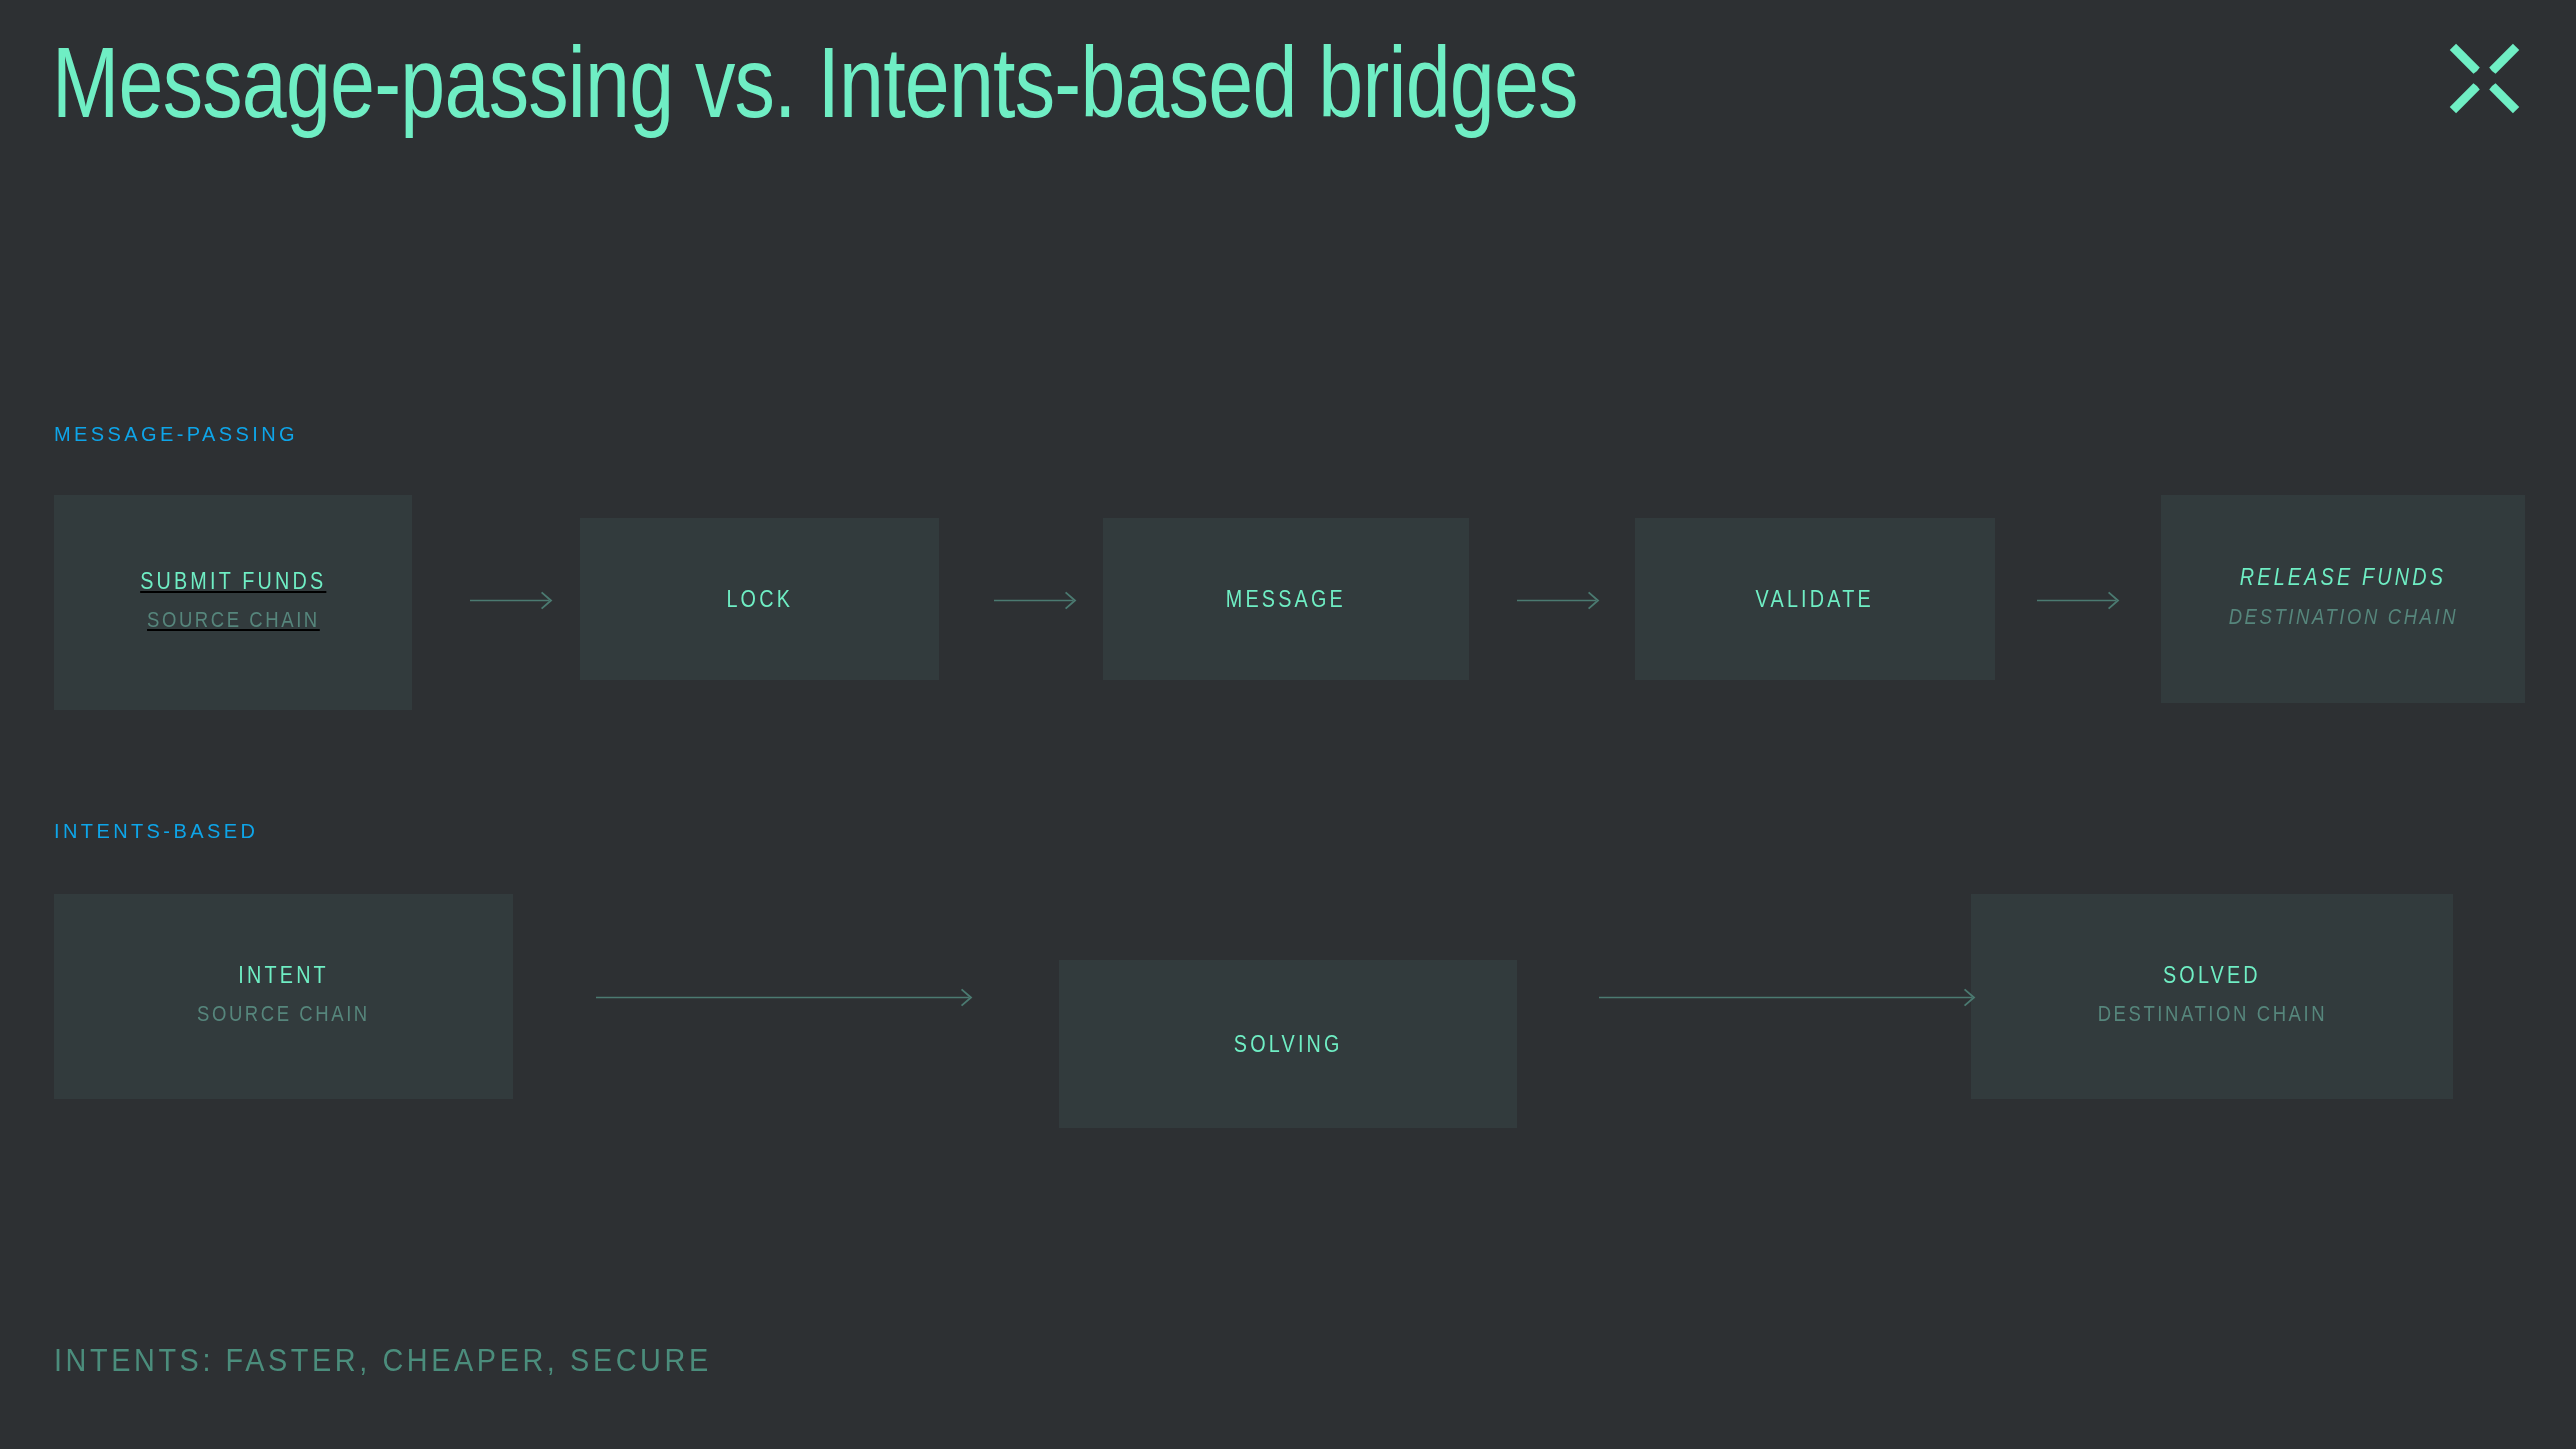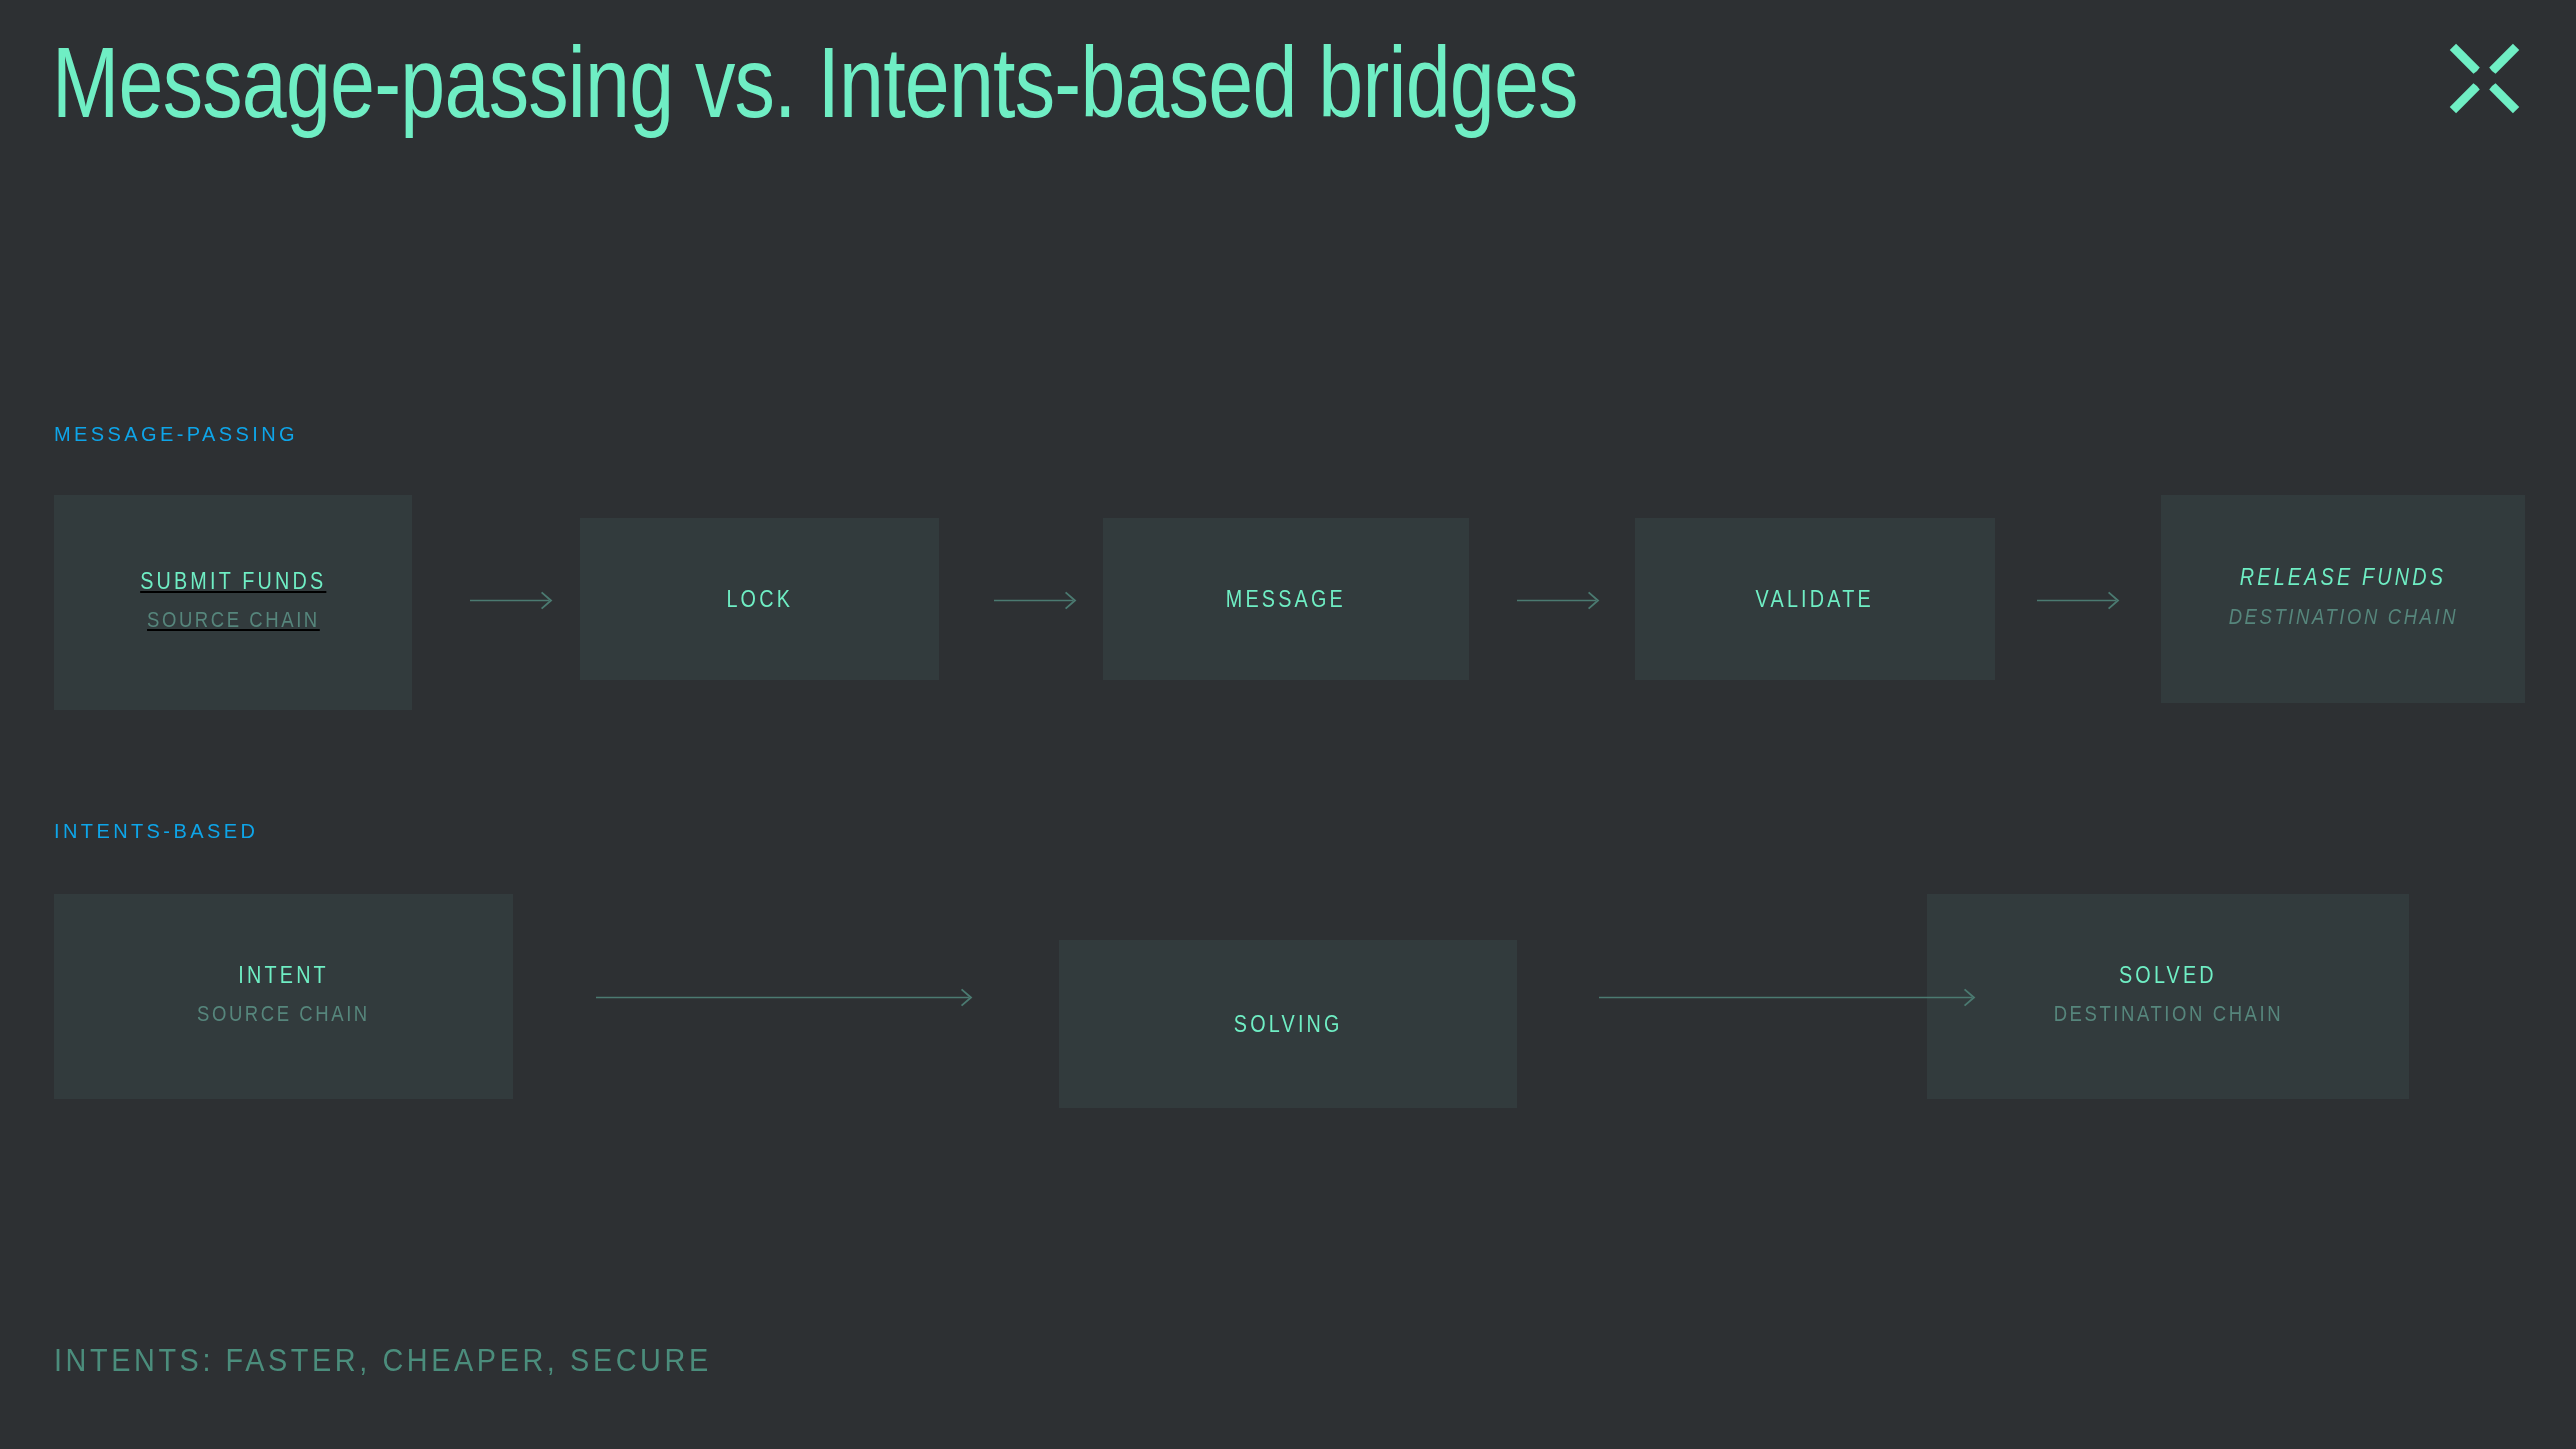--- a/index.html
+++ b/index.html
@@ -68,22 +68,22 @@
 
   
   #node-submit   { left:54px;   top:495px;  width:358px; height:215px;text-decoration:underline; }
   #node-lock     { left:580px;  top:518px;  width:359px; height:162px; }
   #node-message  { left:1103px; top:518px;  width:366px; height:162px; }
   #node-validate { left:1635px; top:518px;  width:360px; height:162px; }
   #node-release  { left:2161px; top:495px;  width:364px; height:208px;font-style:italic; }
 
   
   #node-intent   { left:54px;   top:894px; width:459px; height:205px; }
-  #node-solving  { left:1059px; top:940px; width:458px; height:168px;text-align:center; }
-  #node-solved   { left:1927px; top:894px; width:482px; height:205px; }
+  #node-solving  { left:1059px; top:960px; width:458px; height:168px;text-align:center; }
+  #node-solved   { left:1971px; top:894px; width:482px; height:205px; }
 
   
   .arrow { position:absolute; height:27px; display:block; }
   .arrow svg { display:block; width:100%; height:100%; overflow:visible; }
 
   #arrow-1 { left:470px;  top:587px; width:87px; }
   #arrow-2 { left:994px; top:587px; width:87px; }
   #arrow-3 { left:1517px; top:587px; width:87px; }
   #arrow-4 { left:2037px; top:587px; width:87px; }
   #arrow-5 { left:596px;  top:984px; width:381px; }

